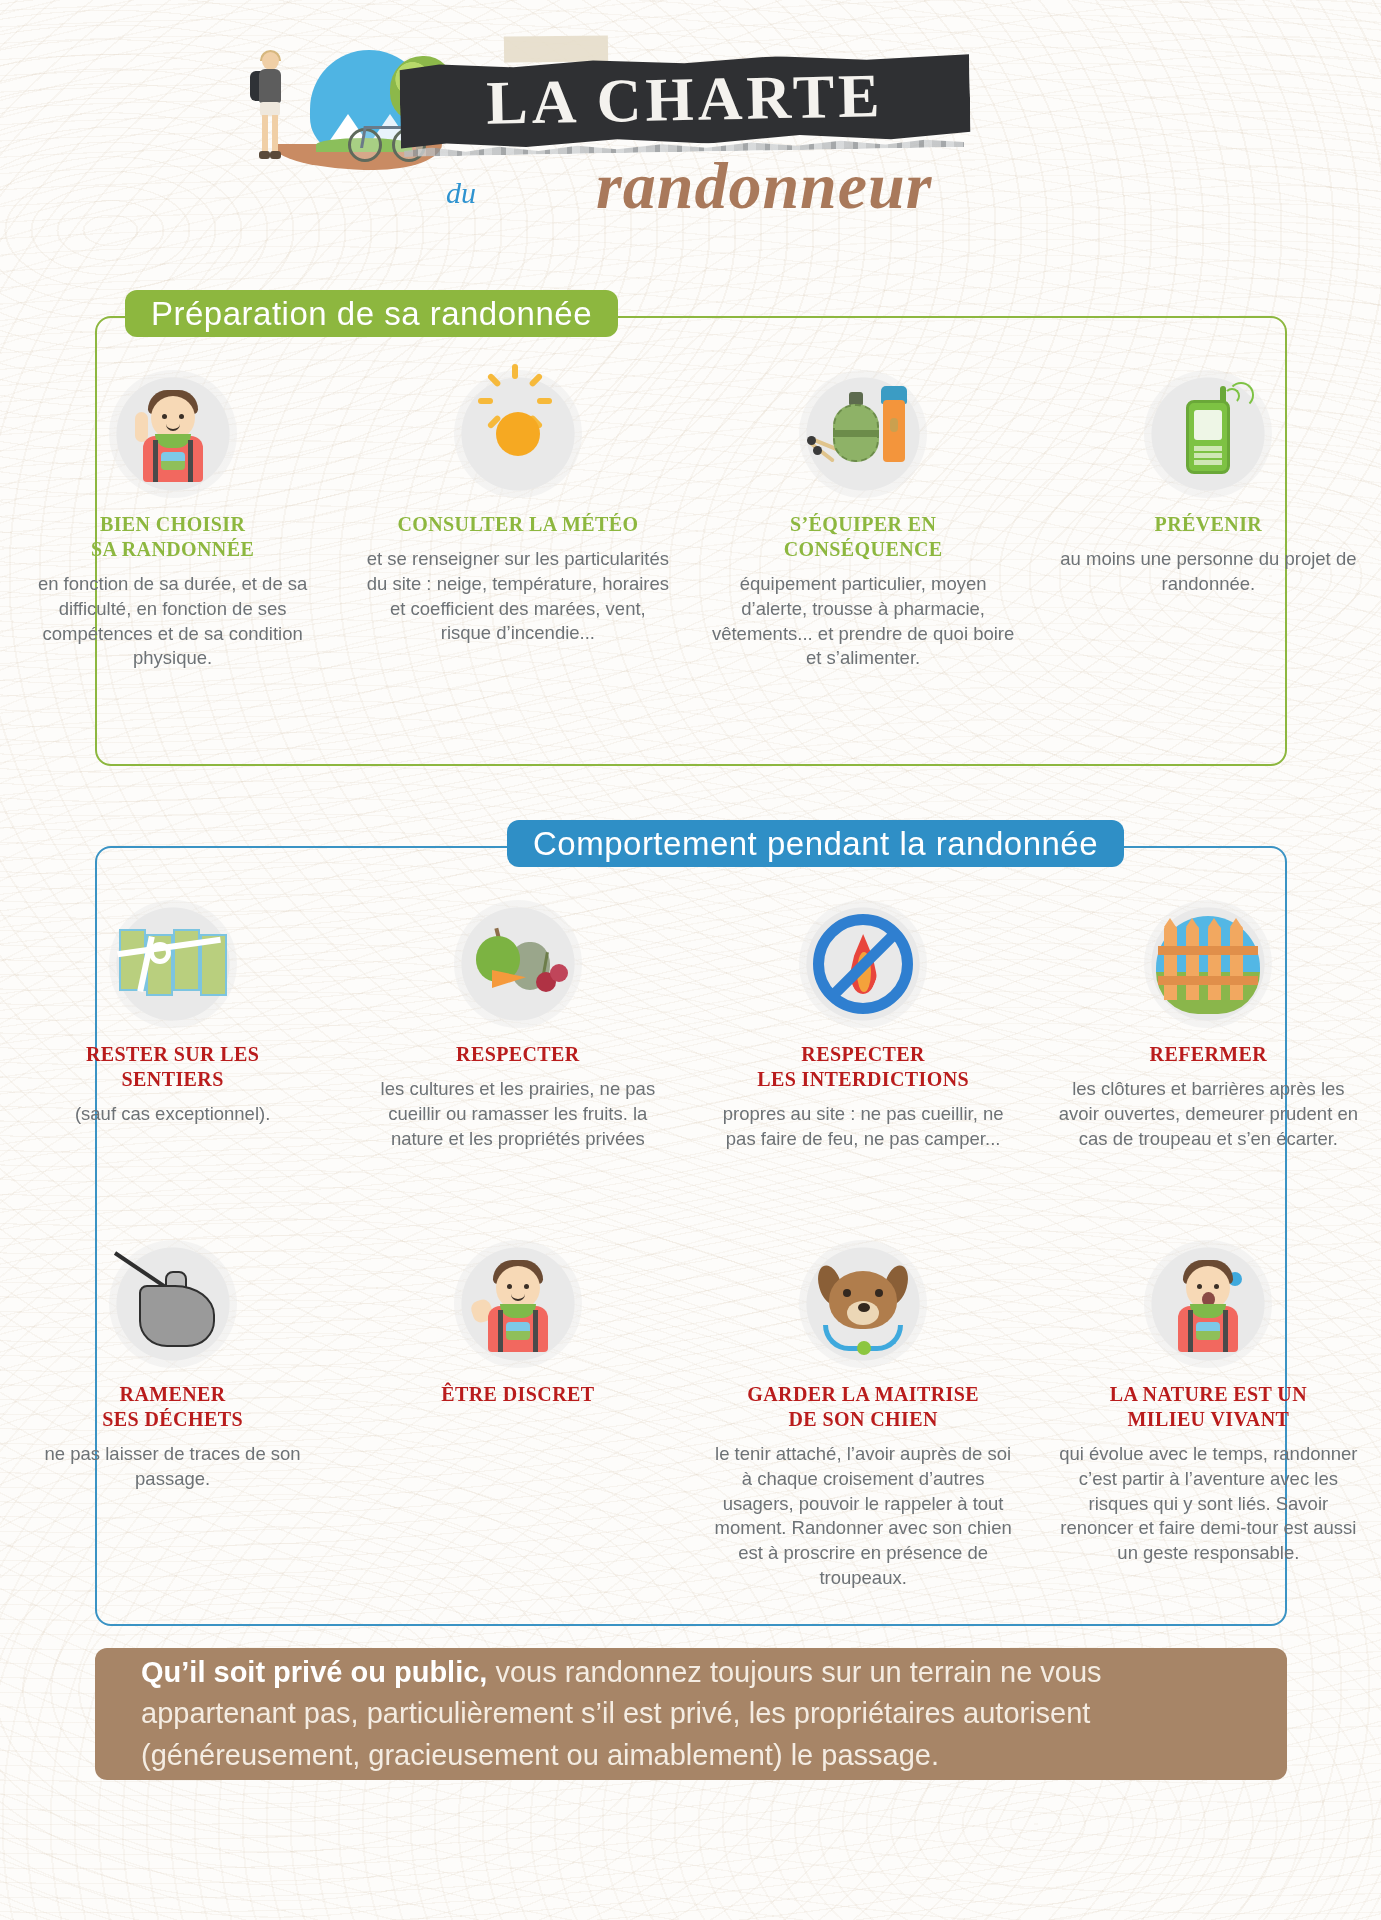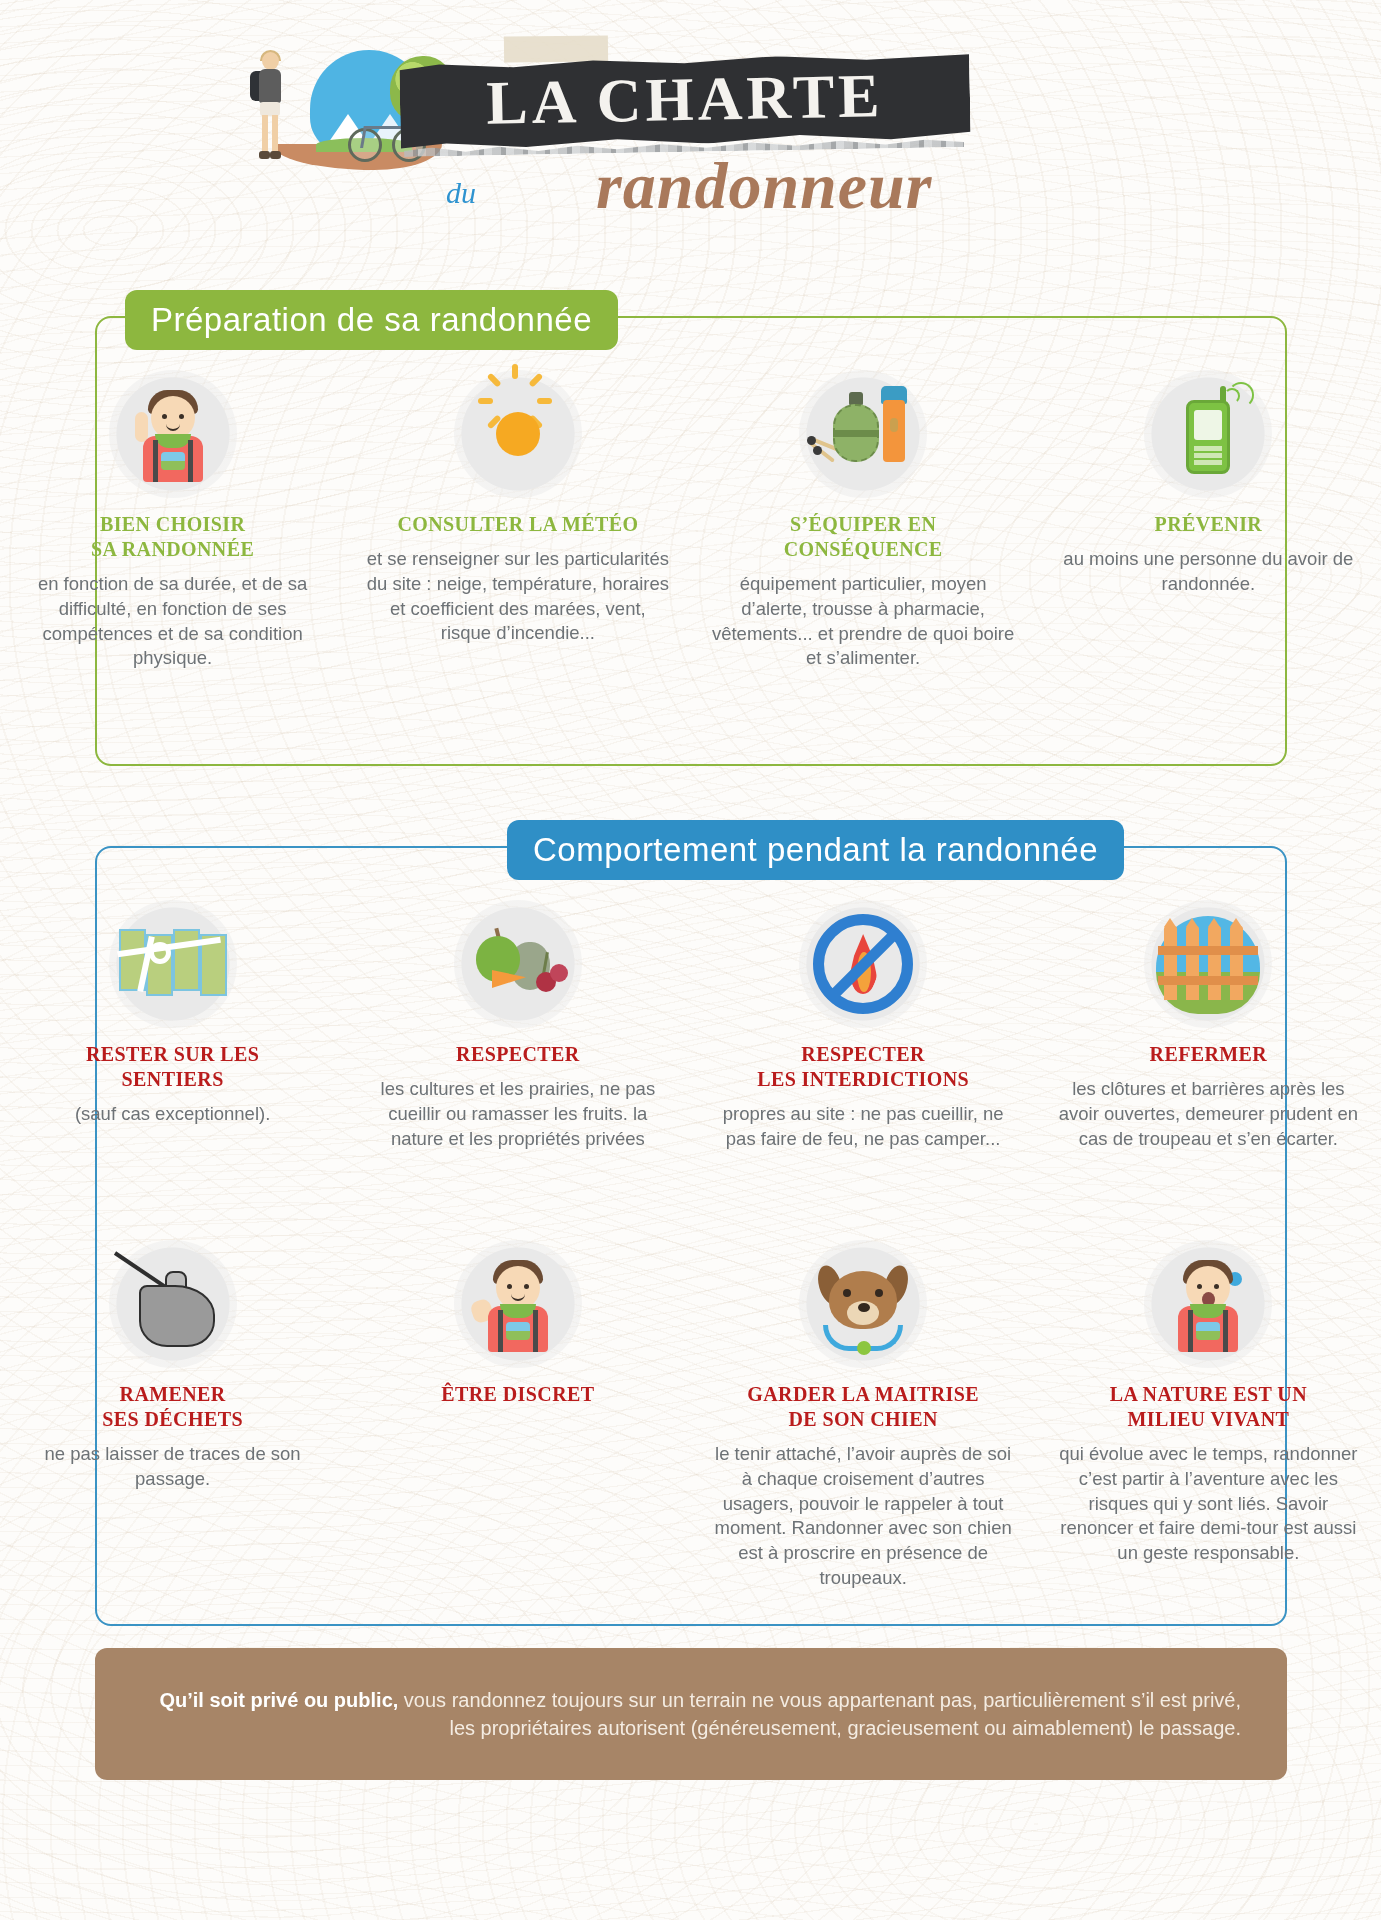--- a/index.html
+++ b/index.html
@@ -154,21 +154,21 @@
   .panel.blue   { left: 95px; top: 846px;  width: 1192px; height: 780px; border: 2px solid #3a93c4; }
 
   .sec-head {
     position: absolute;
     border-radius: 12px;
     color: #ffffff;
     font-size: 33px;
     letter-spacing: .5px;
     display: flex; align-items: center;
     padding: 0 26px;
-    height: 60px;
+    height: 47px;
     z-index: 3;
   }
   .sec-head.green { left: 125px; top: 290px; background: #8db73f; }
   .sec-head.blue  { left: 507px; top: 820px; background: #2f8fc6; }
 
   .grid {
     position: absolute; left: 0; right: 0;
     display: grid; grid-template-columns: repeat(4, 1fr);
   }
   .cell { padding: 0 18px; text-align: center; }
@@ -310,21 +310,21 @@
   .av .hand-wave { position: absolute; left: 0px; top: 44px; width: 20px; height: 22px; background: #f7d9b6; border-radius: 8px; transform: rotate(-18deg); }
 
   
   .brown-banner {
     position: absolute; left: 95px; top: 1648px; width: 1192px; height: 132px;
     background: #a78567; border-radius: 12px;
     display: flex; align-items: center; justify-content: center;
     padding: 0 46px;
   }
   .brown-banner p {
-    color: #f4ece2; font-size: 20px; line-height: 1.42; text-align: right;
+    color: #f4ece2; font-size: 29px; line-height: 1.42; text-align: left;
   }
   .brown-banner .bold { color: #ffffff; font-weight: bold; }
   .footer-note {
     position: absolute; left: 95px; top: 1800px; width: 1192px;
     text-align: center; color: #2f9ada; font-size: 23.5px; font-weight: bold;
     line-height: 1.4;
   }
 </style>
 </head>
 <body>
@@ -440,21 +440,21 @@
             <div class="ph-wave v1"></div>
             <div class="ph-wave v2"></div>
           <div class="ph-body"></div>
             <div class="ph-screen"></div>
             <div class="ph-keys"></div>
         </div>
       </div>
       <h3>
         <span>PRÉVENIR</span>
       </h3>
-      <p>au moins une personne du avoir de randonnée.</p>
+      <p>au moins une personne du projet de randonnée.</p>
     </div>
   </div>
 
   <div class="panel blue"></div>
   <div class="sec-head blue">Comportement pendant la randonnée</div>
 
   <div class="grid" style="top:900px;">
 
     <div class="cell b">
       <div class="icon-wrap">

